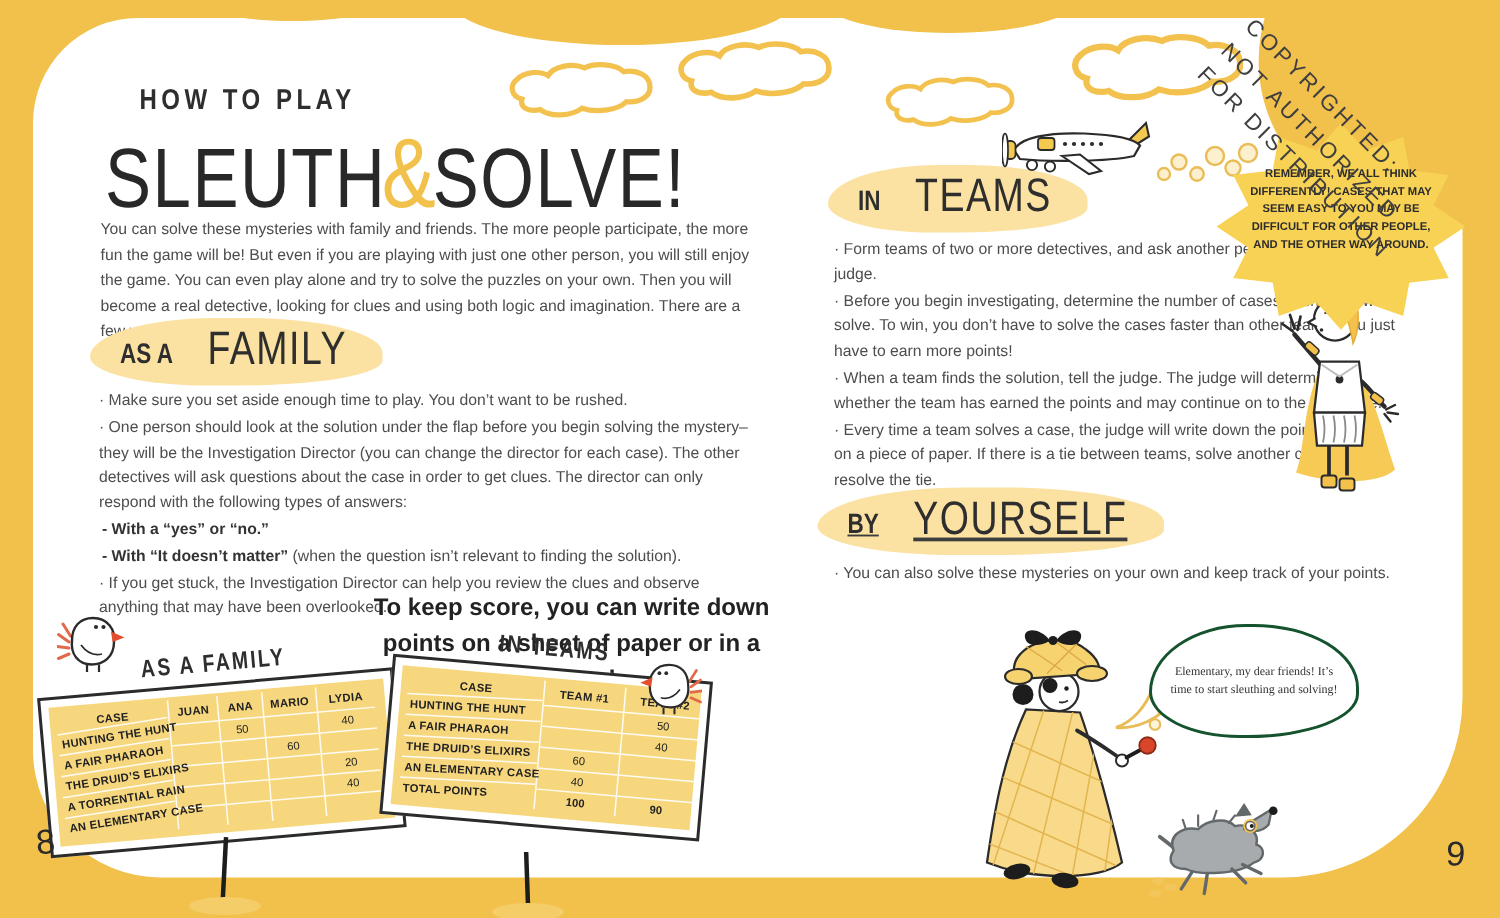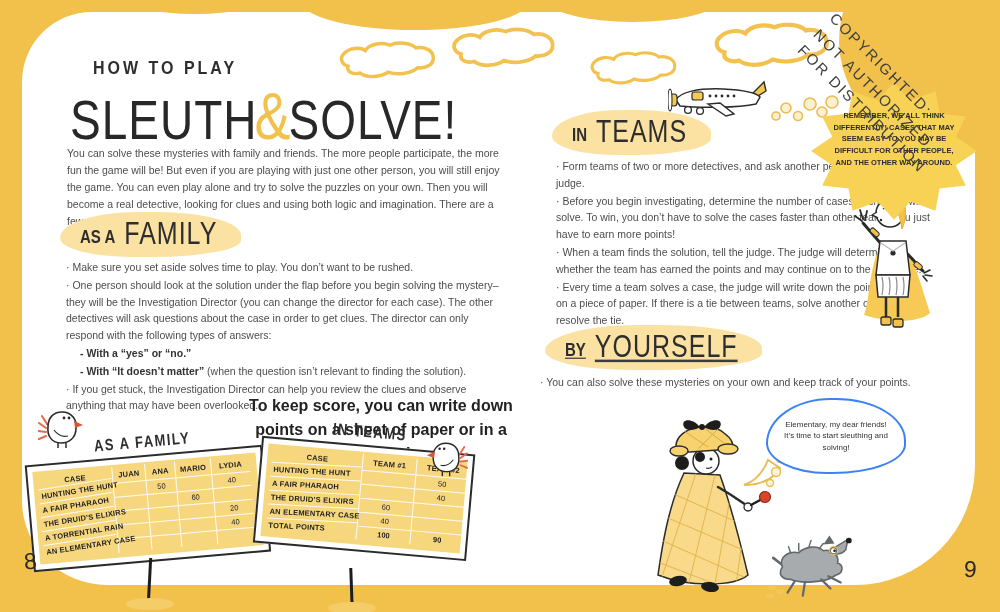--- a/index.html
+++ b/index.html
@@ -21,35 +21,35 @@
   
   .kicker { left:93px; top:57px; font-size:16px; letter-spacing:3px; font-weight:600;
             color:#2e2e2e; transform:scaleY(1.2); transform-origin:left top; }
   .maintitle { left:70px; top:78px; font-size:46px; font-weight:500; letter-spacing:1px;
                color:#282828; transform:scaleY(1.22); transform-origin:left top; white-space:nowrap; }
   .maintitle .amp { color:#F1C14B; font-size:54px; font-weight:400; margin:0 -3px; }
 
   .intro { left:67px; top:145px; width:438px; font-size:10.5px; line-height:1.62; color:#4d4d4d; }
 
   
-  .blob { background:#FBE2A2; display:flex; align-items:baseline; gap:9px;
+  .blob { background:#FBE2A2; display:flex; align-items:baseline; gap:23px;
           padding:7px 24px 9px 20px; border-radius:48% 52% 55% 45% / 65% 58% 42% 48%; }
   .blob .small { font-size:15px; font-weight:600; color:#2e2e2e; transform:scaleY(1.25); }
   .blob .big   { font-size:25px; font-weight:500; color:#2e2e2e; transform:scaleY(1.25); letter-spacing:1px; }
   .blob-family { left:60px; top:212px;justify-content:center; }
   .blob-teams  { left:552px; top:110px; }
   .blob-self   { left:545px; top:325px;text-decoration:underline; }
 
   .bullets { font-size:10.5px; line-height:1.6; color:#4d4d4d; }
   .bullets p { margin-bottom:1px; }
   .family-bullets { left:66px; top:259px; width:438px; }
-  .answer { margin-left:14px; }
+  .answer { margin-left:2px; }
   .answer b { color:#333; }
   .teams-bullets { left:556px; top:158px; width:374px; }
-  .self-bullets  { left:540px; top:374px; width:392px; }
+  .self-bullets  { left:556px; top:374px; width:392px; }
 
   .score-note { left:225px; top:394px; width:312px; text-align:center; font-weight:700;
                 font-size:16px; line-height:1.5; color:#222; }
 
   
   .tblwrap { transform-origin:center; }
   .tbl-family { left:28px; top:434px; width:238px; transform:rotate(-5deg); }
   .tbl-teams  { left:258px; top:424px; width:214px; transform:rotate(5deg); }
   .tbl-title { text-align:center; font-size:13px; font-weight:600; letter-spacing:1.5px;
                color:#2e2e2e; transform:scaleY(1.25); margin-bottom:6px; }
@@ -77,23 +77,23 @@
                transform-origin:0 0; z-index:60; color:#3f3f3f; font-size:15px;
                letter-spacing:2px; line-height:1.5; font-weight:500; }
 
   
   .starburst { left:808px; top:80px; width:172px; height:142px; z-index:20; }
   .starburst svg { position:absolute; left:0; top:0; }
   .starburst .txt { position:absolute; left:24px; top:30px; width:124px; text-align:center;
                     font-size:7.5px; font-weight:700; line-height:1.55; color:#2c2c2c; }
 
   
-  .bubble { left:766px; top:398px; width:140px; height:76px; background:#fff;
-            border:2px solid #3b82f6; border-radius:48% 52% 55% 45% / 62% 58% 40% 42%;
-            display:flex; align-items:center; justify-content:center; z-index:15; }
+  .bubble { left:766px; top:416px; width:140px; height:76px; background:#fff;
+            border:2px solid #14532d; border-radius:48% 52% 55% 45% / 62% 58% 40% 42%;
+            display:flex; align-items:center; justify-content:center; z-index:15;font-family:Liberation Serif, serif; }
   .bubble .txt { width:112px; text-align:center; font-size:8px; line-height:1.45; color:#333; }
 
   .pagenum { font-size:23px; color:#2a2a2a; font-weight:500; z-index:30; }
   .pn-left  { left:24px; top:548px; transform:rotate(-4deg); }
   .pn-right { left:964px; top:556px; transform:rotate(3deg); }
 
   .illus { z-index:10; }
 </style>
 </head>
 <body>
@@ -158,21 +158,21 @@
 
 <div class="abs kicker">HOW TO PLAY</div>
 <div class="abs maintitle"><span>SLEUTH</span><span class="amp">&amp;</span><span>SOLVE!</span></div>
 <div class="abs intro">You can solve these mysteries with family and friends. The more people participate, the more fun the game will be! But even if you are playing with just one other person, you will still enjoy the game. You can even play alone and try to solve the puzzles on your own. Then you will become a real detective, looking for clues and using both logic and imagination. There are a few ways to play:</div>
 
 <div class="abs blob blob-family">
   <span class="small">AS A</span>
   <span class="big">FAMILY</span>
 </div>
 <div class="abs bullets family-bullets">
-  <p>· Make sure you set aside solves time to play. You don’t want to be rushed.</p>
+  <p>· Make sure you set aside enough time to play. You don’t want to be rushed.</p>
   <p>· One person should look at the solution under the flap before you begin solving the mystery–they will be the Investigation Director (you can change the director for each case). The other detectives will ask questions about the case in order to get clues. The director can only respond with the following types of answers:</p>
   <p class="answer"><b>- With a “yes” or “no.”</b><span></span></p>
   <p class="answer"><b>- With “It doesn’t matter”</b><span> (when the question isn’t relevant to finding the solution).</span></p>
   <p>· If you get stuck, the Investigation Director can help you review the clues and observe anything that may have been overlooked.</p>
 </div>
 
 <div class="abs score-note">To keep score, you can write down points on a sheet of paper or in a notebook.</div>
 
 <div class="abs blob blob-teams">
   <span class="small">IN</span>

